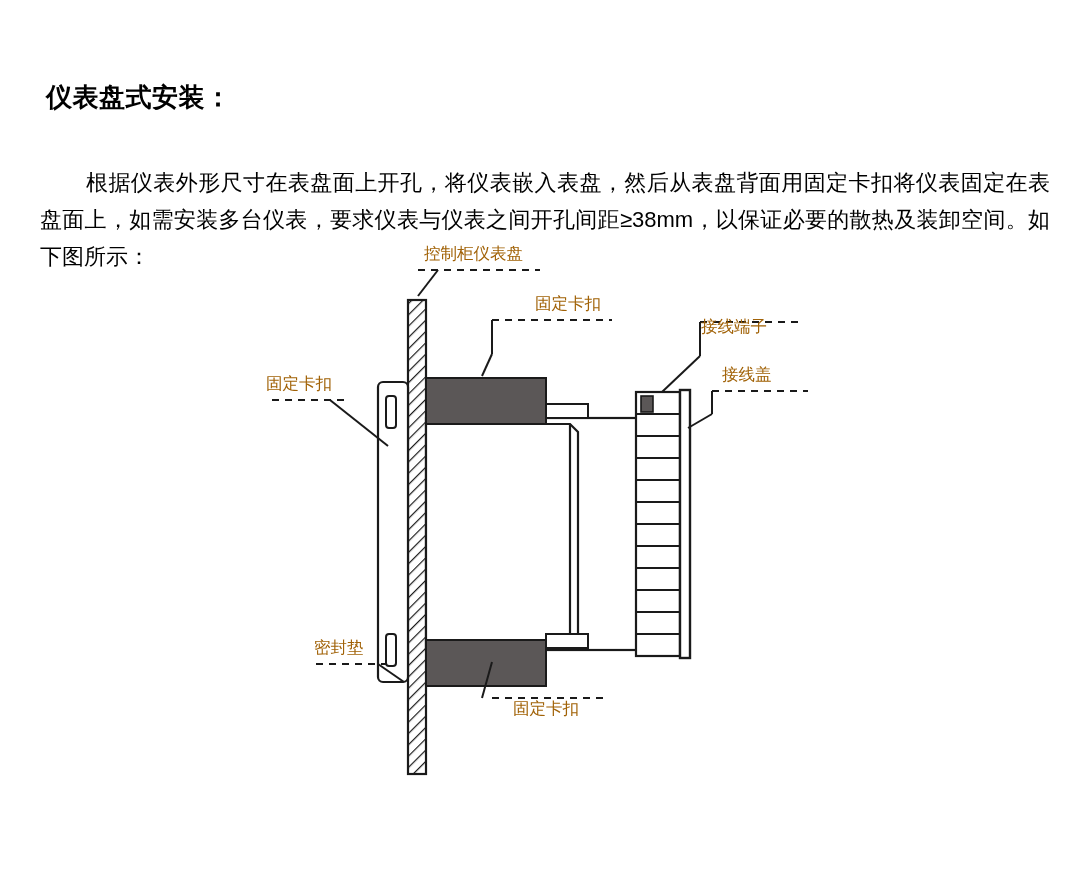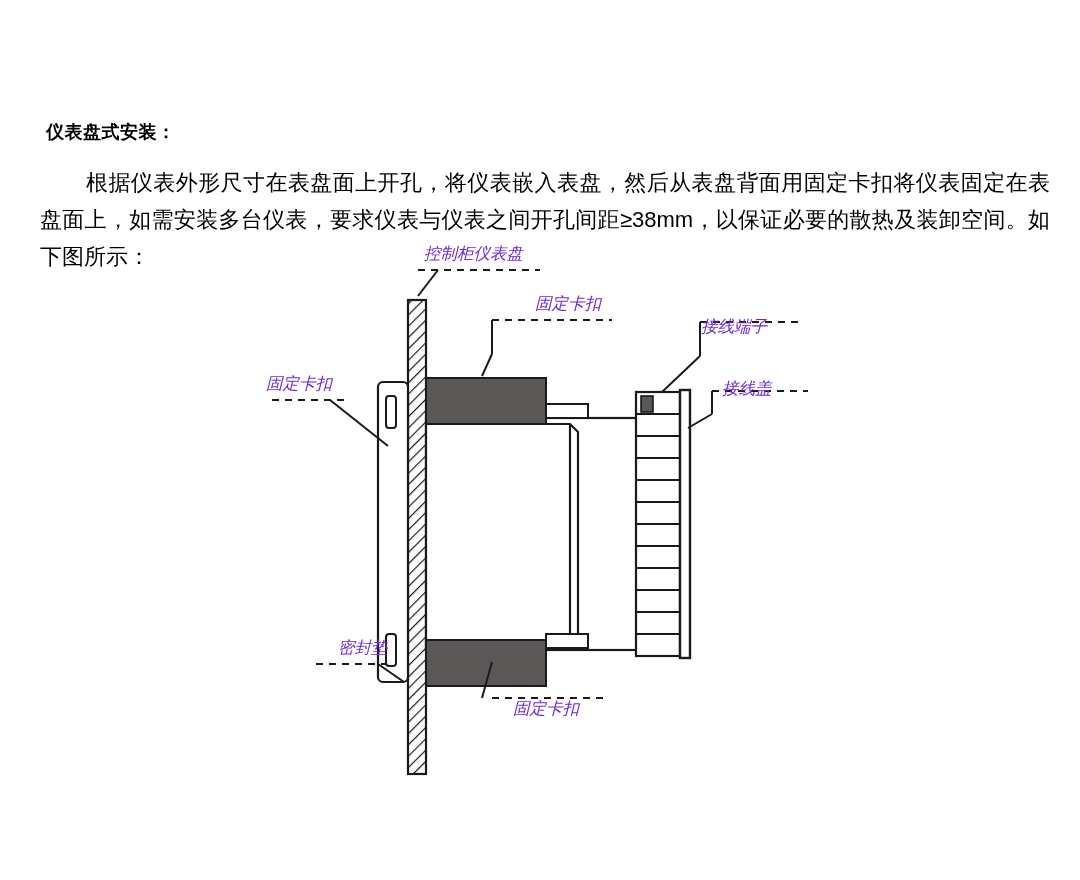--- a/index.html
+++ b/index.html
@@ -17,24 +17,23 @@
   }
   #page {
     position: relative;
     width: 1080px;
     height: 880px;
   }
   .heading {
     position: absolute;
     left: 46px;
     top: 80px;
-    font-size: 18px;
+    font-size: 26px;
     font-weight: bold;
     letter-spacing: 0.5px;
-    margin-top: 40px;
   }
   .body-text {
     position: absolute;
     left: 40px;
     top: 128px;
     width: 1010px;
     font-size: 22px;
     line-height: 37px;
     text-indent: 46px;
     text-align: justify;
@@ -52,22 +51,21 @@
     position: absolute;
     left: 0;
     top: 236px;
     width: 1080px;
     height: 540px;
   }
   .lbl {
     position: absolute;
     font-size: 16.5px;
     white-space: nowrap;
-    color: #6d28d9;
-    font-style: italic;
+    color: #a16207;
   }
 </style>
 </head>
 <body>
 
 <div id="page">
 
   <div class="heading">仪表盘式安装：</div>
 
   <div class="body-text">根据仪表外形尺寸在表盘面上开孔，将仪表嵌入表盘，然后从表盘背面用固定卡扣将仪表固定在表盘面上，如需安装多台仪表，要求仪表与仪表之间开孔间距≥38mm，以保证必要的散热及装卸空间。如下图所示：</div>
@@ -151,20 +149,20 @@
         <line x1="316" y1="428" x2="386" y2="428" stroke-dasharray="7 6"></line>
 
         <path d="M492 426 L482 462"></path>
         <line x1="492" y1="462" x2="604" y2="462" stroke-dasharray="7 6"></line>
       </g>
     </svg>
 
     <div class="lbl" style="left:424px; top:7px;">控制柜仪表盘</div>
     <div class="lbl" style="left:535px; top:57px;">固定卡扣</div>
     <div class="lbl" style="left:701px; top:58px;margin-top:22px;">接线端子</div>
-    <div class="lbl" style="left:722px; top:128px;margin-top:14px;">接线盖</div>
+    <div class="lbl" style="left:722px; top:128px;">接线盖</div>
     <div class="lbl" style="left:266px; top:137px;">固定卡扣</div>
-    <div class="lbl" style="left:314px; top:401px;margin-left:24px;">密封垫</div>
+    <div class="lbl" style="left:314px; top:401px;">密封垫</div>
     <div class="lbl" style="left:513px; top:462px;">固定卡扣</div>
   </div>
 
 
 </div>
 
 </body></html>

